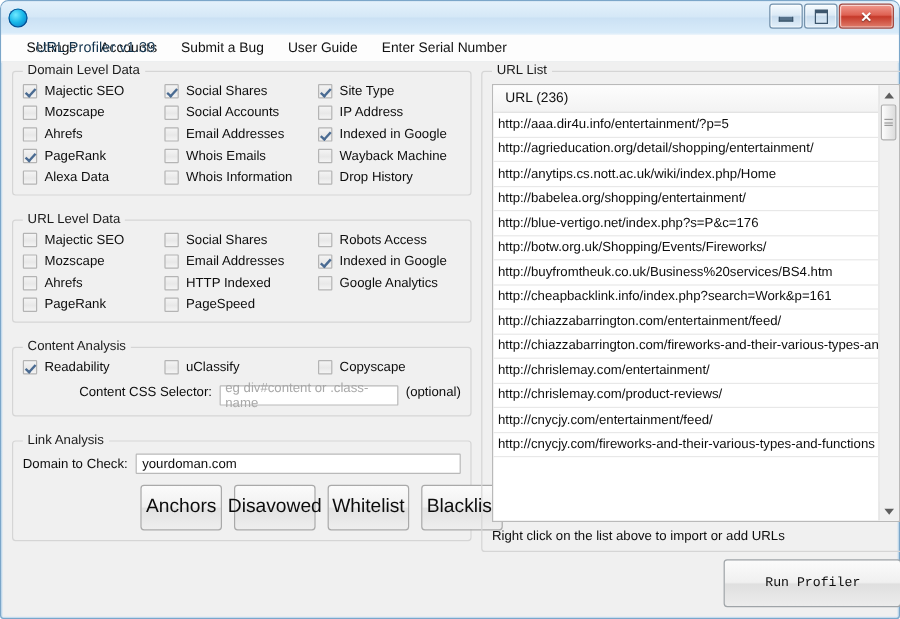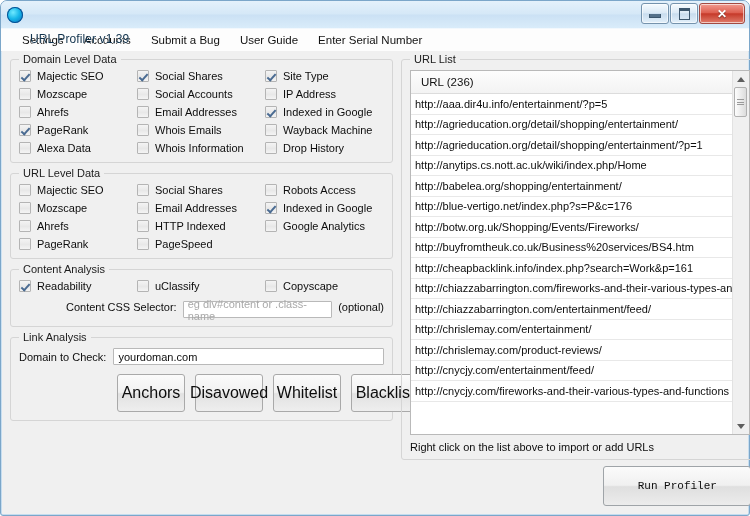--- a/index.html
+++ b/index.html
@@ -122,21 +122,21 @@
   .client {
     position: absolute;
     left: 1px; right: 1px;
     top: 50px; bottom: 1px;
     background: #f0f0f0;
     display: flex;
     padding: 8px;
     box-sizing: border-box;
     gap: 8px;
   }
-  .col-left { width: 383px; flex: none; display: flex; flex-direction: column; gap: 10px; }
+  .col-left { width: 383px; flex: none; display: flex; flex-direction: column; gap: 20px; }
   .col-right { flex: 1; display: flex; flex-direction: column; }
 
   
   .group {
     position: relative;
     border: 1px solid #d5d5d5;
     border-radius: 3px;
     padding: 10px 8px 8px 8px;
     background: transparent;
   }
@@ -555,29 +555,28 @@
     <div class="col-right">
       <div class="group urlgroup">
         <div class="legend">URL List</div>
 
         <div class="listwrap">
           <div class="listcol">
             <div class="list-header">URL (236)</div>
             <div class="list-body">
               <div class="list-row">http://aaa.dir4u.info/entertainment/?p=5</div>
               <div class="list-row">http://agrieducation.org/detail/shopping/entertainment/</div>
-              <div class="list-row">http://agrieducation.org/detail/shopping/entertainment/?p=1</div>
               <div class="list-row">http://anytips.cs.nott.ac.uk/wiki/index.php/Home</div>
               <div class="list-row">http://babelea.org/shopping/entertainment/</div>
               <div class="list-row">http://blue-vertigo.net/index.php?s=P&amp;c=176</div>
               <div class="list-row">http://botw.org.uk/Shopping/Events/Fireworks/</div>
               <div class="list-row">http://buyfromtheuk.co.uk/Business%20services/BS4.htm</div>
               <div class="list-row">http://cheapbacklink.info/index.php?search=Work&amp;p=161</div>
+              <div class="list-row">http://chiazzabarrington.com/entertainment/feed/</div>
               <div class="list-row">http://chiazzabarrington.com/fireworks-and-their-various-types-an</div>
-              <div class="list-row">http://chiazzabarrington.com/entertainment/feed/</div>
               <div class="list-row">http://chrislemay.com/entertainment/</div>
               <div class="list-row">http://chrislemay.com/product-reviews/</div>
               <div class="list-row">http://cnycjy.com/entertainment/feed/</div>
               <div class="list-row">http://cnycjy.com/fireworks-and-their-various-types-and-functions</div>
             </div>
           </div>
 
           <div class="scrollbar">
             <div class="sb-arrow">
               <div class="tri-up"></div>

